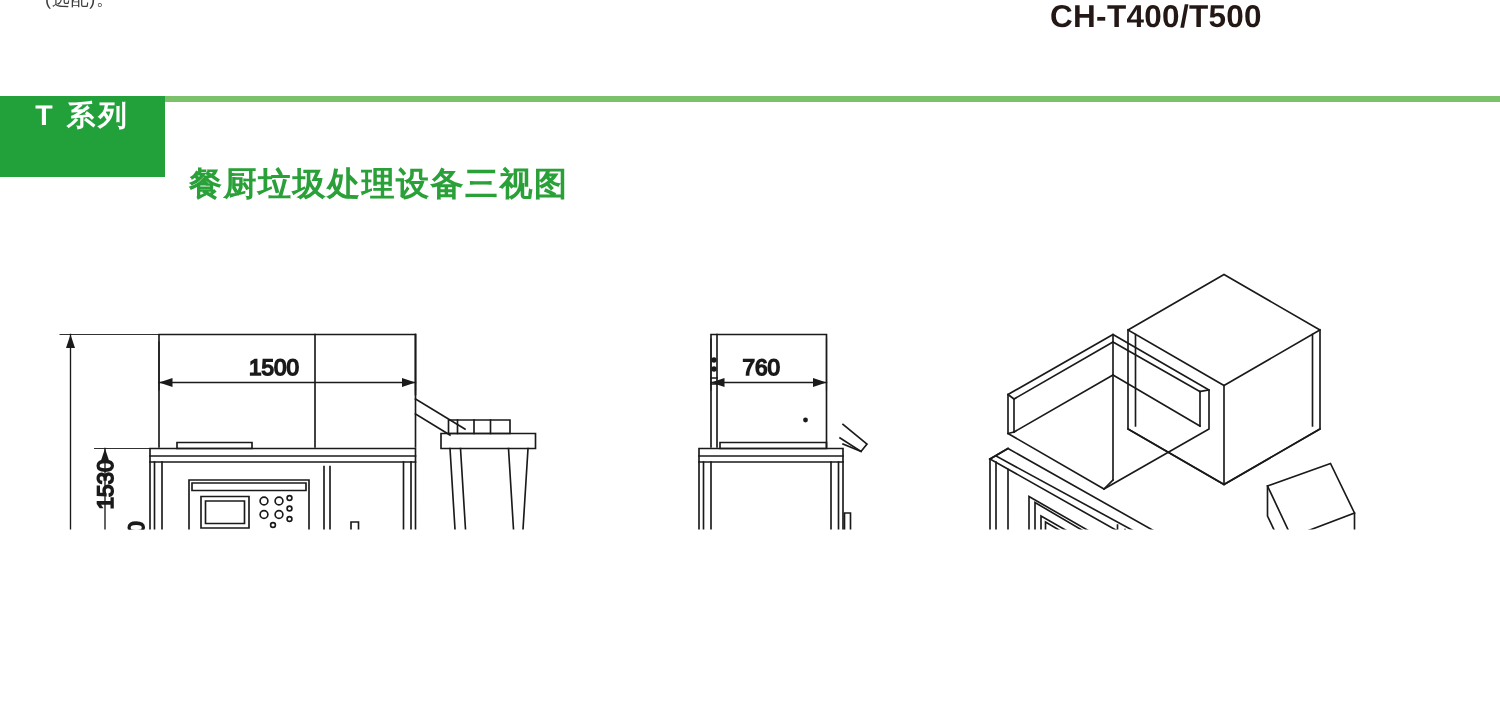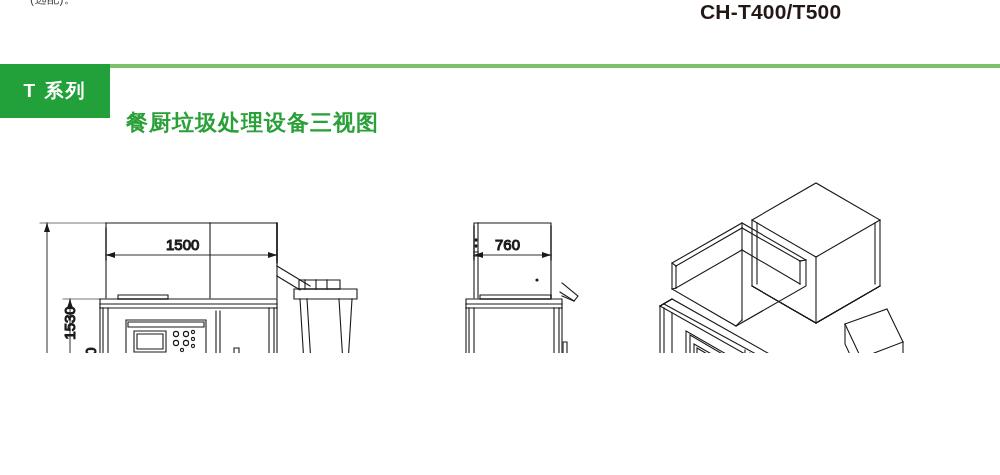--- a/index.html
+++ b/index.html
@@ -56,21 +56,21 @@
     background: #7ac16a;
   }
   .header-badge {
     position: absolute;
     left: 0;
     top: 64px;
     width: 110px;
     height: 54px;
     background: #22a03a;
     display: flex;
-    align-items: center;
+    align-items: flex-start;
     justify-content: center;
   }
   .header-badge-text {
     color: #ffffff;
     font-size: 19px;
     font-weight: 700;
     letter-spacing: 2px;
     white-space: nowrap;
   }
   .header-title {

